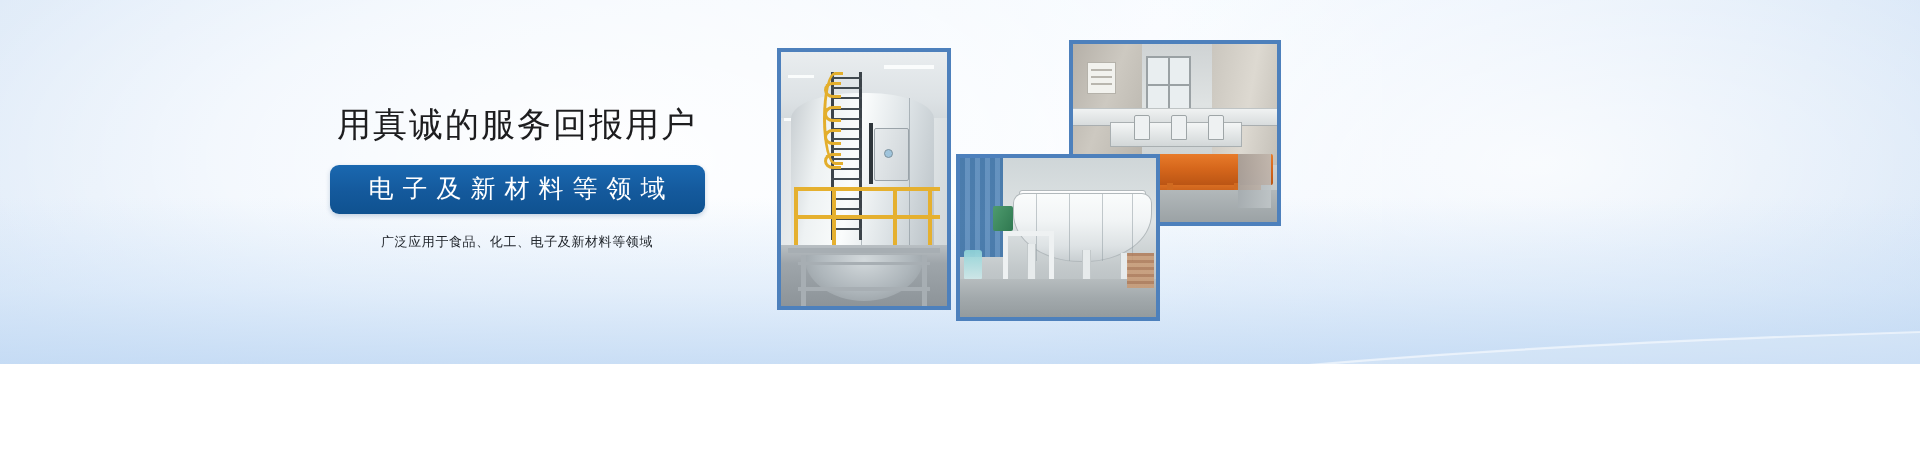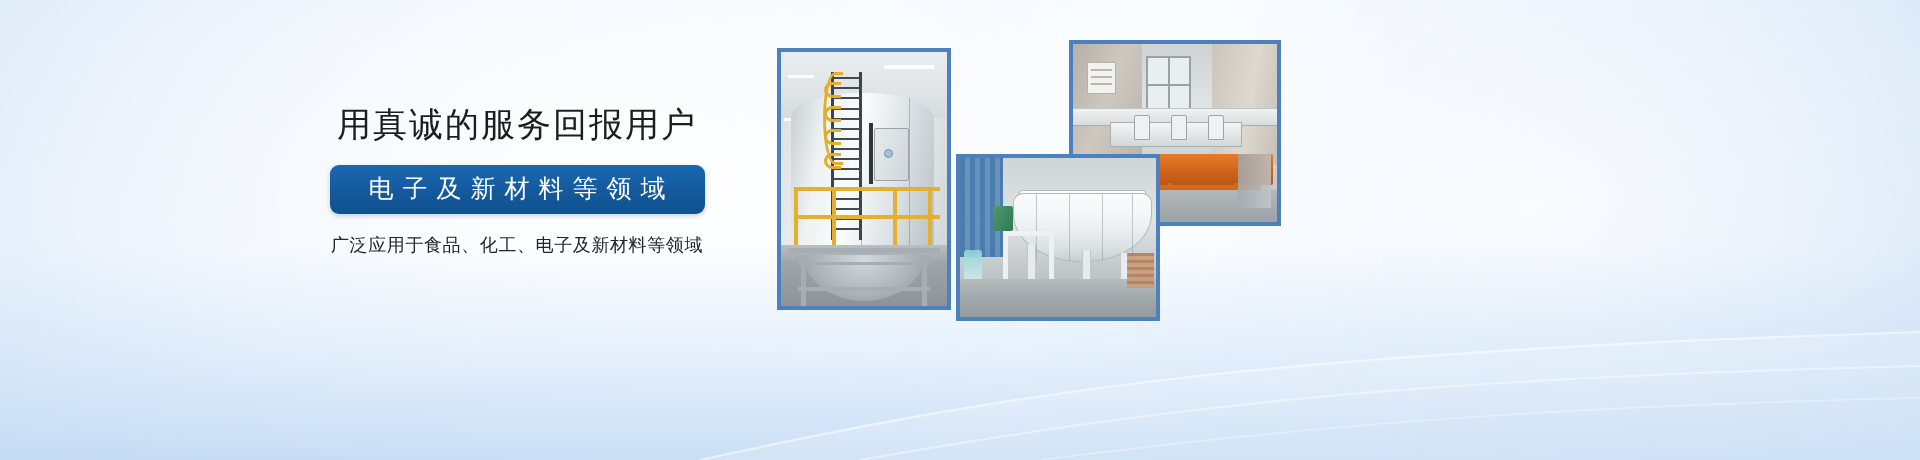--- a/index.html
+++ b/index.html
@@ -8,21 +8,21 @@
     padding: 0;
     background: #ffffff;
   }
   body {
     font-family: "Liberation Sans", "DejaVu Sans", sans-serif;
   }
 
   .banner {
     position: relative;
     width: 1920px;
-    height: 460px;
+    height: 364px;
     overflow: hidden;
     background: #a16207;
   }
 
   
   .bg-base {
     position: absolute;
     inset: 0;
     background: linear-gradient(115deg,
         #dbe8f7 0%,
@@ -105,21 +105,21 @@
     line-height: 1;
     color: #ffffff;
     letter-spacing: 9px;
     text-indent: 9px;
     font-weight: 400;
     white-space: nowrap;
   }
 
   .subline {
     margin-top: 20px;
-    font-size: 18px;
+    font-size: 13px;
     line-height: 1.3;
     color: #20252b;
     letter-spacing: 0.6px;
     font-weight: 400;
     white-space: nowrap;
   }
 
   
   .photo {
     position: absolute;

